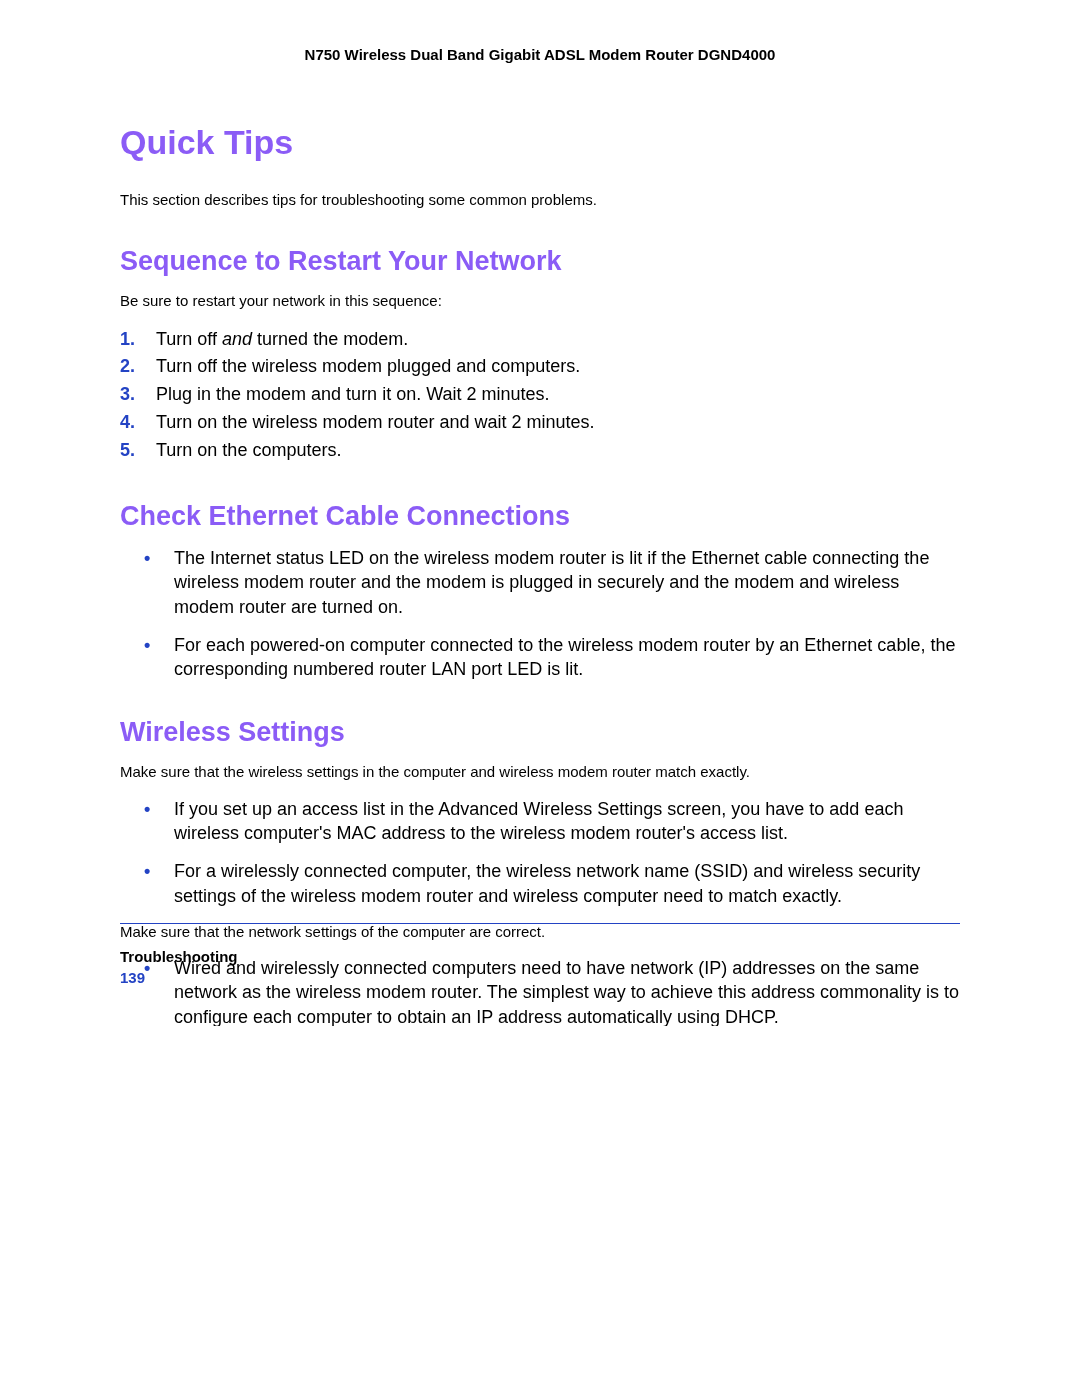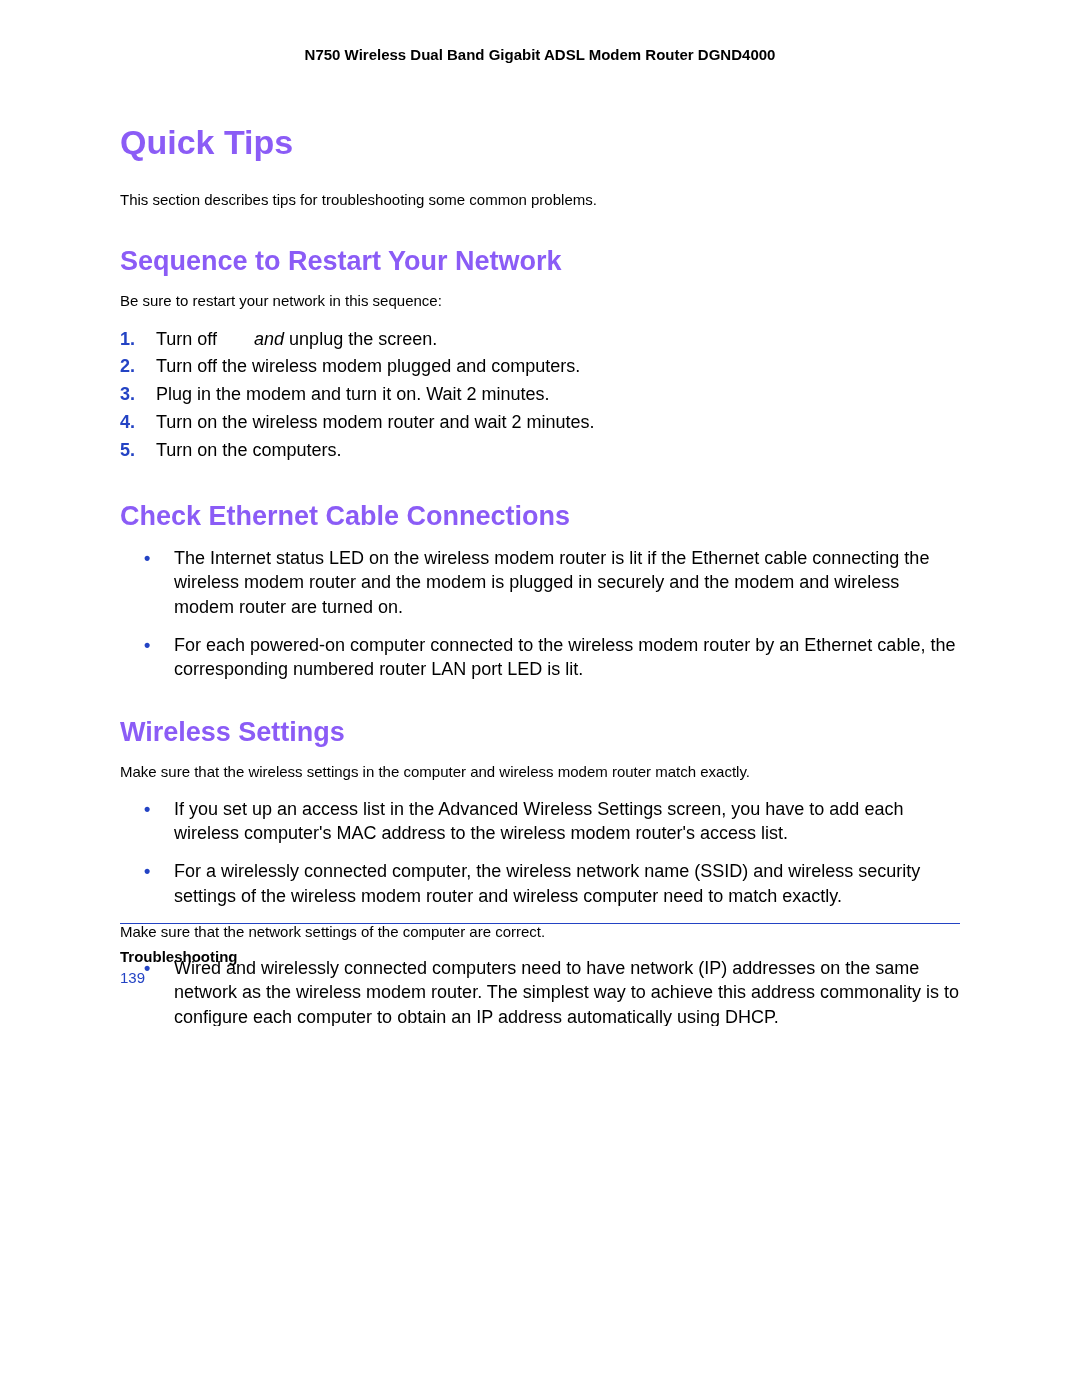--- a/index.html
+++ b/index.html
@@ -71,58 +71,58 @@
     position: relative;
     margin-bottom: 14px;
   }
   ul.bullet-list li::before {
     content: "•";
     position: absolute;
     left: 24px;
     color: #2343c4;
     font-weight: bold;
   }
-  .italic { font-style: italic; margin-left: 32px; }
+  .italic { font-style: italic; }
   .footer {
     position: absolute;
     bottom: 40px;
     left: 120px;
     right: 120px;
     text-align: left;
     border-top: 1px solid #2343c4;
     padding-top: 24px;
   }
   .footer-title {
     font-weight: bold;
     font-size: 15px;
   }
   .footer-page {
     color: #2343c4;
-    font-weight: normal;
+    font-weight: bold;
     font-size: 15px;
     margin-top: 4px;
   }
 </style>
 </head>
 <body>
 
 <div class="page">
 
   <div class="doc-header">N750 Wireless Dual Band Gigabit ADSL Modem Router DGND4000</div>
 
   <h1 class="main-title">Quick Tips</h1>
 
   <p class="body-text">This section describes tips for troubleshooting some common problems.</p>
 
   <h2 class="sub-title">Sequence to Restart Your Network</h2>
   <p class="body-text">Be sure to restart your network in this sequence:</p>
   <ol class="num-list">
     <li>
       <span class="num">1.</span>
-      <span>Turn off </span><span class="italic">and</span><span> unplug the screen.</span>
+      <span>Turn off </span><span class="italic">and</span><span> turned the modem.</span>
     </li>
     <li>
       <span class="num">2.</span>
       <span>Turn off the wireless modem plugged and computers.</span>
     </li>
     <li>
       <span class="num">3.</span>
       <span>Plug in the modem and turn it on. Wait 2 minutes.</span>
     </li>
     <li>

